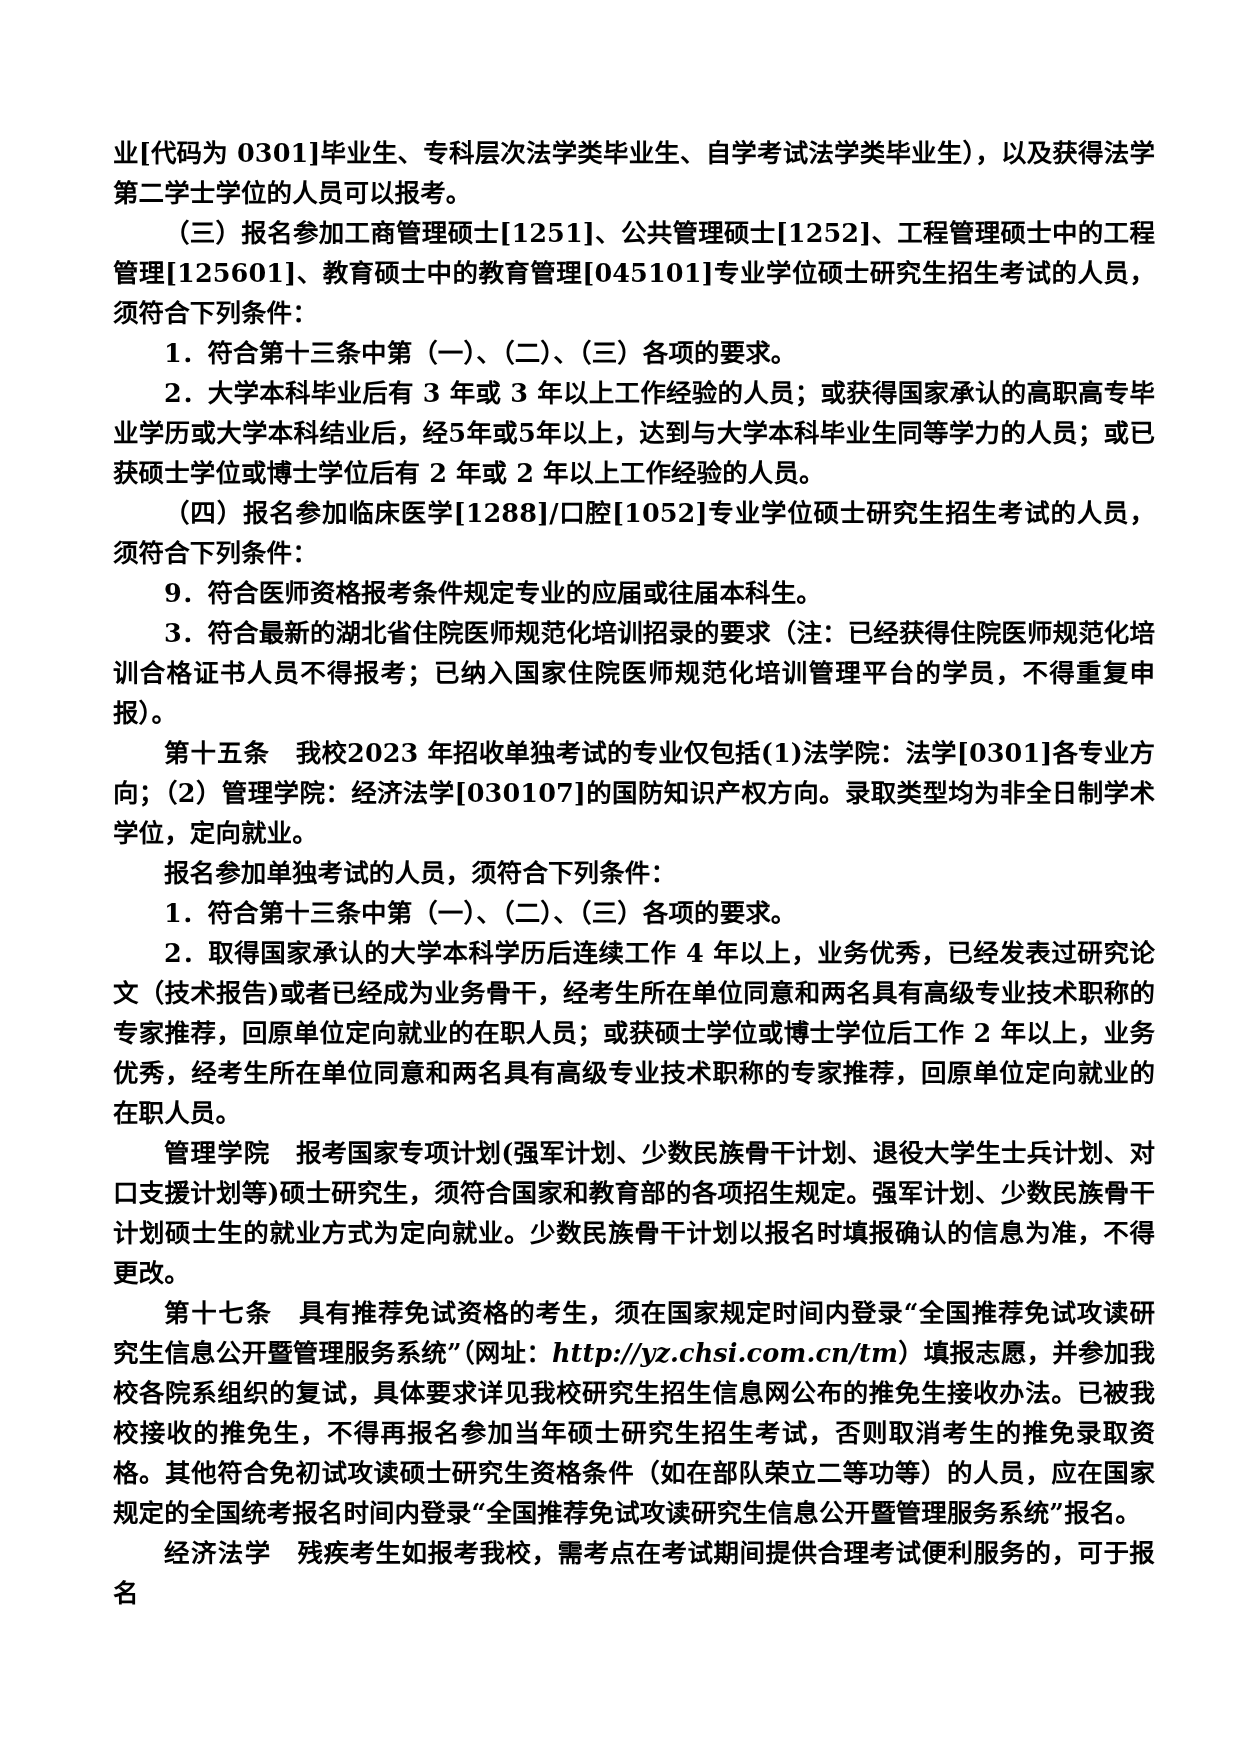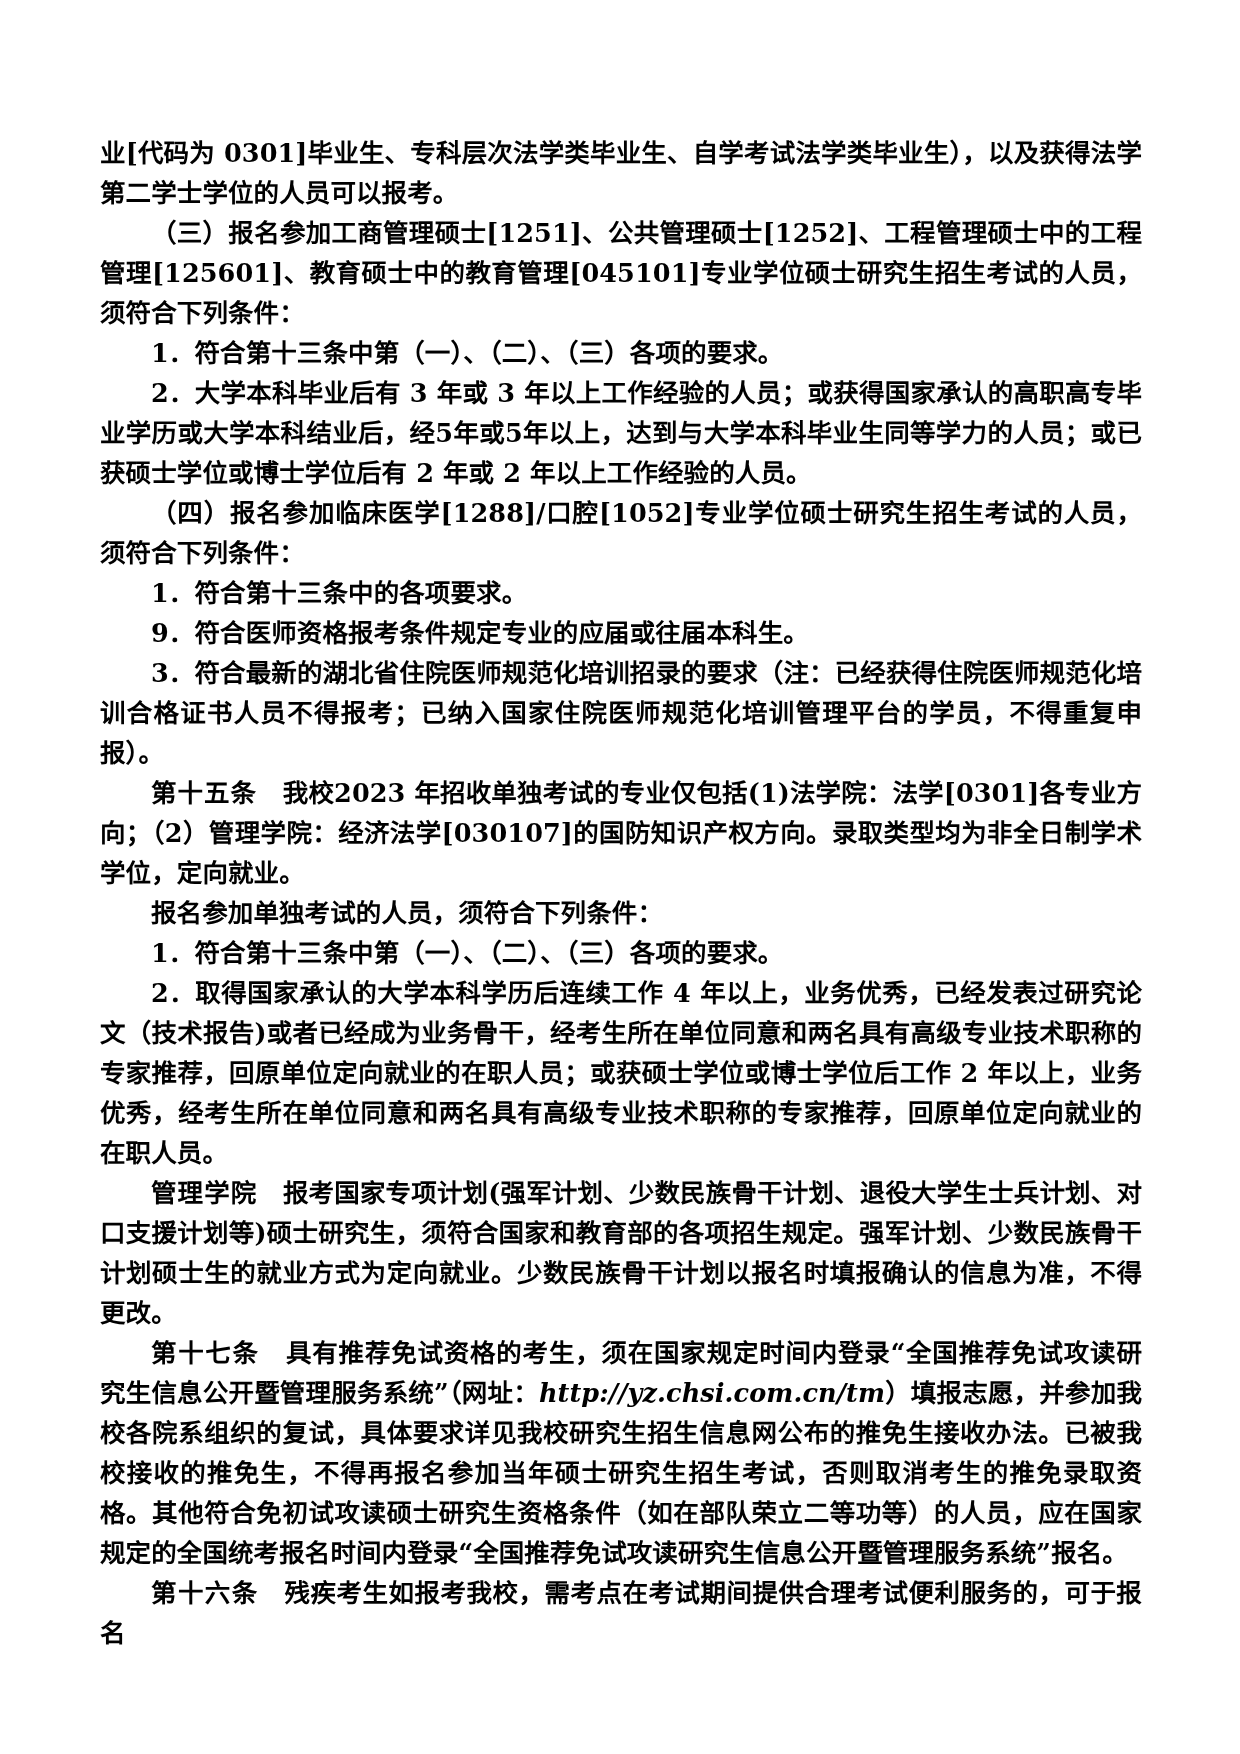--- a/index.html
+++ b/index.html
@@ -14,21 +14,21 @@
   .page {
     position: relative;
     width: 1240px;
     height: 1754px;
     background: #ffffff;
     overflow: hidden;
     box-sizing: border-box;
   }
   .content {
     position: absolute;
-    left: 100px;
+    left: 113px;
     top: 133px;
     width: 1042px;
   }
   p.para {
     margin: 0;
     padding: 0;
     font-size: 25.5px;
     line-height: 40px;
     text-align: justify;
     text-align-last: left;
@@ -62,35 +62,34 @@
     <p class="para indent0">业[代码为 0301]毕业生、专科层次法学类毕业生、自学考试法学类毕业生），以及获得法学第二学士学位的人员可以报考。</p>
 
     <p class="para indent2">（三）报名参加工商管理硕士[1251]、公共管理硕士[1252]、工程管理硕士中的工程管理[125601]、教育硕士中的教育管理[045101]专业学位硕士研究生招生考试的人员，须符合下列条件：</p>
 
     <p class="para indent2">1．符合第十三条中第（一）、（二）、（三）各项的要求。</p>
 
     <p class="para indent2">2．大学本科毕业后有 3 年或 3 年以上工作经验的人员；或获得国家承认的高职高专毕业学历或大学本科结业后，经5年或5年以上，达到与大学本科毕业生同等学力的人员；或已获硕士学位或博士学位后有 2 年或 2 年以上工作经验的人员。</p>
 
     <p class="para indent2">（四）报名参加临床医学[1288]/口腔[1052]专业学位硕士研究生招生考试的人员，须符合下列条件：</p>
 
-    <p class="para indent2">1．符合第十三条中的各项要求。</p>
 
     <p class="para indent2">9．符合医师资格报考条件规定专业的应届或往届本科生。</p>
 
     <p class="para indent2">3．符合最新的湖北省住院医师规范化培训招录的要求（注：已经获得住院医师规范化培训合格证书人员不得报考；已纳入国家住院医师规范化培训管理平台的学员，不得重复申报）。</p>
 
     <p class="para indent2"><span class="art">第十五条</span><span>　</span><span>我校2023 年招收单独考试的专业仅包括(1)法学院：法学[0301]各专业方向；（2）管理学院：经济法学[030107]的国防知识产权方向。录取类型均为非全日制学术学位，定向就业。</span></p>
 
     <p class="para indent2">报名参加单独考试的人员，须符合下列条件：</p>
 
     <p class="para indent2">1．符合第十三条中第（一）、（二）、（三）各项的要求。</p>
 
     <p class="para indent2">2．取得国家承认的大学本科学历后连续工作 4 年以上，业务优秀，已经发表过研究论文（技术报告)或者已经成为业务骨干，经考生所在单位同意和两名具有高级专业技术职称的专家推荐，回原单位定向就业的在职人员；或获硕士学位或博士学位后工作 2 年以上，业务优秀，经考生所在单位同意和两名具有高级专业技术职称的专家推荐，回原单位定向就业的在职人员。</p>
 
 
     <p class="para indent2"><span class="art">管理学院</span><span>　</span><span>报考国家专项计划(强军计划、少数民族骨干计划、退役大学生士兵计划、对口支援计划等)硕士研究生，须符合国家和教育部的各项招生规定。强军计划、少数民族骨干计划硕士生的就业方式为定向就业。少数民族骨干计划以报名时填报确认的信息为准，不得更改。</span></p>
 
     <p class="para indent2"><span class="art">第十七条</span><span>　</span><span>具有推荐免试资格的考生，须在国家规定时间内登录“全国推荐免试攻读研究生信息公开暨管理服务系统”（网址：</span><span class="nowrap-url">http://yz.chsi.com.cn/tm</span><span>）填报志愿，并参加我校各院系组织的复试，具体要求详见我校研究生招生信息网公布的推免生接收办法。已被我校接收的推免生，不得再报名参加当年硕士研究生招生考试，否则取消考生的推免录取资格。其他符合免初试攻读硕士研究生资格条件（如在部队荣立二等功等）的人员，应在国家规定的全国统考报名时间内登录“全国推荐免试攻读研究生信息公开暨管理服务系统”报名。</span></p>
 
-    <p class="para indent2"><span class="art">第十六条</span><span>　</span><span>残疾考生如报考我校，需考点在考试期间提供合理考试便利服务的，可于报名</span></p>
+    <p class="para indent2"><span class="art">经济法学</span><span>　</span><span>残疾考生如报考我校，需考点在考试期间提供合理考试便利服务的，可于报名</span></p>
 
   </div>
 </div>
 
 </body></html>

